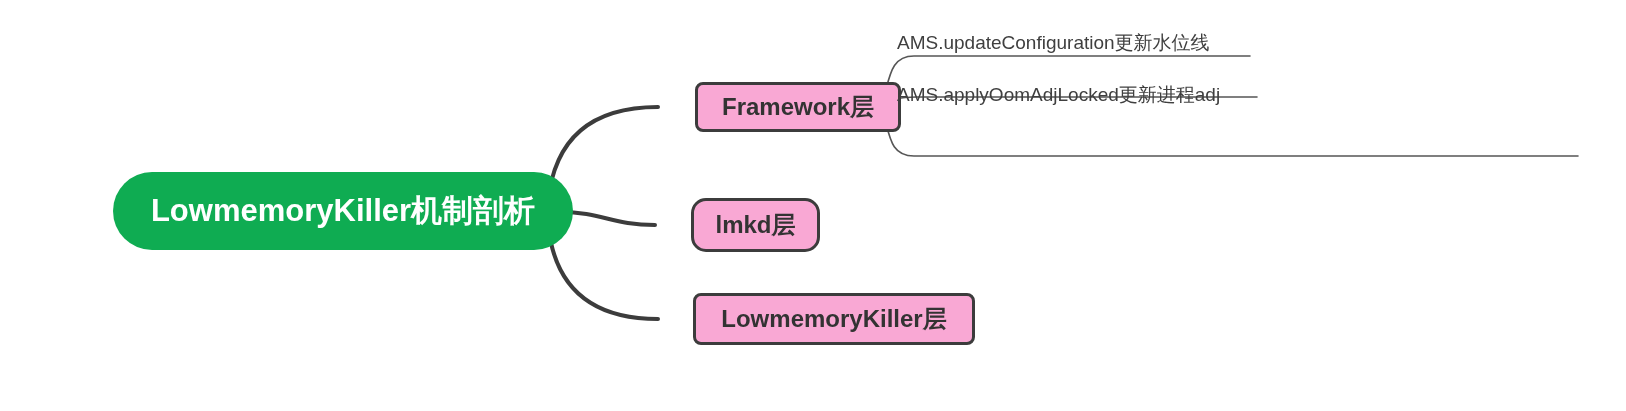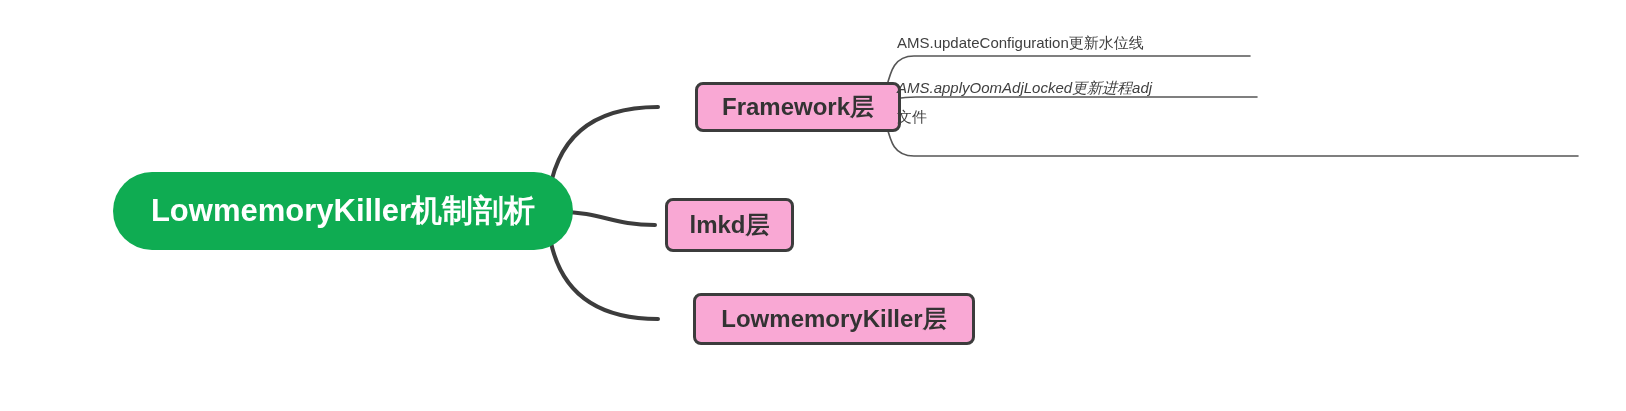--- a/index.html
+++ b/index.html
@@ -61,33 +61,33 @@
     align-items: center;
     justify-content: center;
     font-size: 24px;
     font-weight: bold;
     color: var(--node-text, #333333);
     z-index: 1;
     white-space: nowrap;
     margin-left: 38px;
   }
   #topic-framework { left: 657px; top: 82px;  width: 206px; height: 50px; }
-  #topic-lmkd      { left: 627px; top: 198px; width: 129px; height: 54px; }
+  #topic-lmkd      { left: 653px; top: 198px; width: 129px; height: 54px; border-radius: 15px; }
   #topic-lmk       { left: 655px; top: 293px; width: 282px; height: 52px; align-items: center; }
   .leaf {
     position: absolute;
     left: 897px;
-    font-size: 15px;
+    font-size: 19px;
     line-height: 26px;
     color: var(--leaf-text, #3f3f3f);
     z-index: 1;
     white-space: nowrap;
   }
   #leaf-1 { top: 30px; }
-  #leaf-2 { top: 75px; font-style: italic; }
+  #leaf-2 { top: 82px; }
   #leaf-3 { top: 104px; }
 </style>
 </head>
 <body>
 
 <div id="canvas">
 
   <svg id="connector-svg" viewBox="0 0 1626 411" aria-hidden="true">
     <path class="conn-thick" d="M548,202 C554,142 588,107 658,107"></path>
     <path class="conn-thick" d="M560,212 C602,212 612,225 655,225"></path>
@@ -116,16 +116,15 @@
 
   <div class="leaf" id="leaf-1">
     <div>AMS.updateConfiguration更新水位线</div>
   </div>
 
   <div class="leaf" id="leaf-2">
     <div>AMS.applyOomAdjLocked更新进程adj</div>
   </div>
 
   <div class="leaf" id="leaf-3">
-    <div>文件</div>
   </div>
 
 </div>
 
 </body></html>

